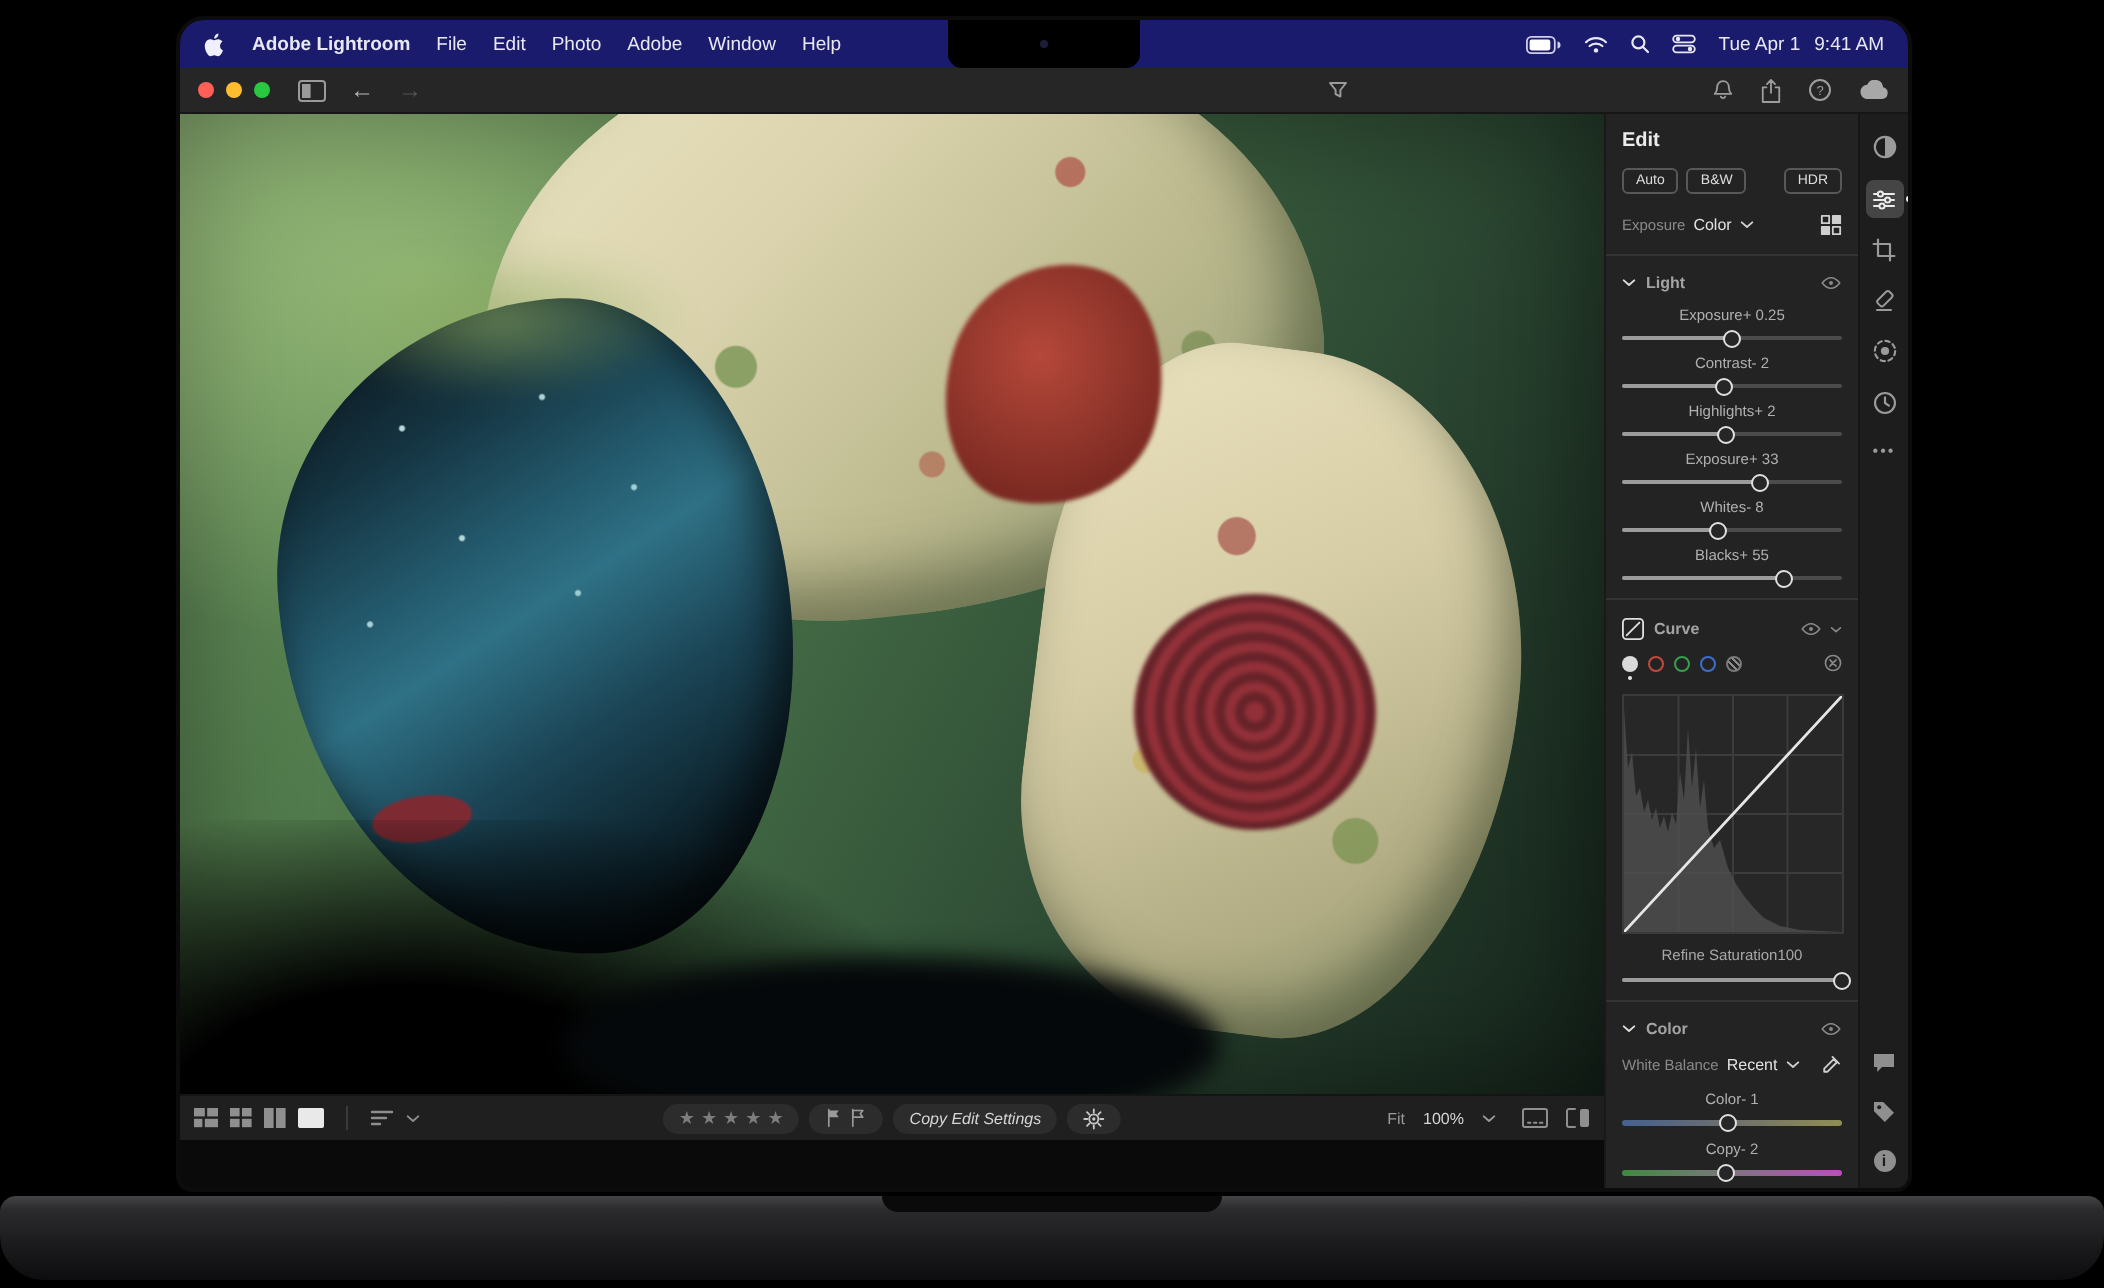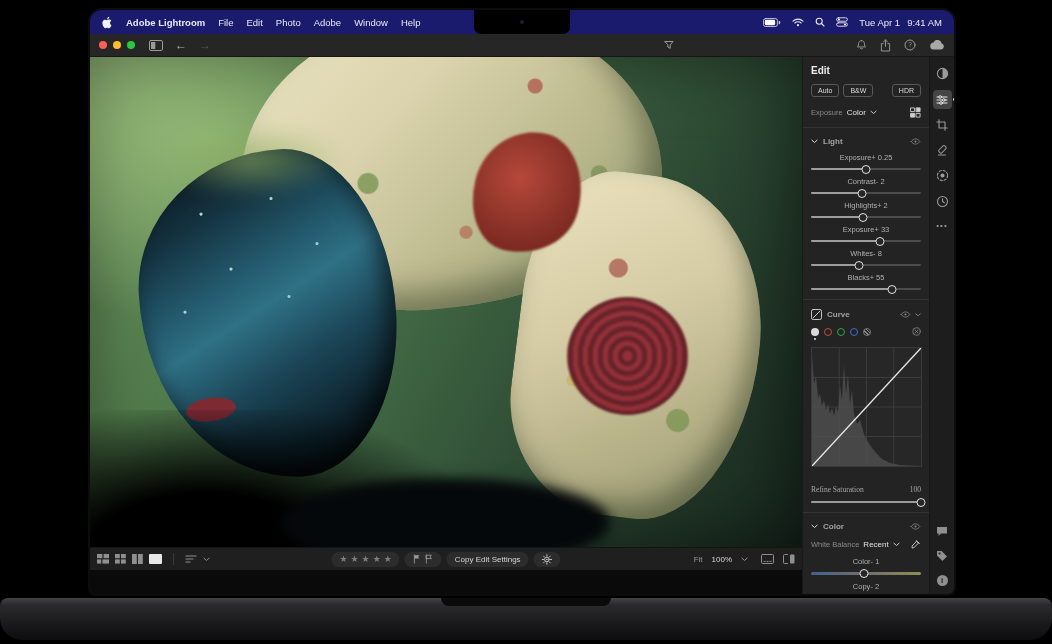--- a/index.html
+++ b/index.html
@@ -99,21 +99,21 @@
   
   .ptool{position:relative;height:22px;background:#1f1f1f;border-top:1px solid #141414;
     display:flex;align-items:center;padding:0 7px;color:#8f8f8f;}
   .pt-left{display:flex;align-items:center;gap:6px;}
   .vdiv{width:1px;height:12px;background:#3a3a3a;margin:0 5px;}
   .pt-center{position:absolute;left:50%;top:0;height:22px;transform:translateX(-50%);
     display:flex;align-items:center;gap:5px;}
   .pill{background:#2c2c2c;border-radius:10px;padding:2px 8px;display:flex;align-items:center;
     gap:3px;height:11px;}
   .star{color:#7d7d7d;font-size:9px;line-height:1;}
-  .copy-btn{color:#d6d6d6;font-size:8px;white-space:nowrap;}
+  .copy-btn{color:#d6d6d6;font-size:8px;white-space:nowrap;font-style:italic;}
   .pt-right{margin-left:auto;display:flex;align-items:center;gap:9px;}
   .fit{font-size:8px;color:#9a9a9a;}
   .zlevel{font-size:8px;color:#d6d6d6;}
 
   .blackstrip{height:24px;background:#0a0a0a;}
 
   
   .panel{width:127px;background:#232323;border-left:1px solid #191919;padding:8px 8px 4px 8px;
     color:#b8b8b8;overflow:hidden;box-sizing:border-box;}
   .p-title{font-size:10px;font-weight:bold;color:#ececec;}
@@ -141,21 +141,21 @@
   .chan{width:8px;height:8px;border-radius:50%;box-sizing:border-box;}
   .chan.white{background:#d9d9d9;}
   .chan.red{border:1.5px solid #c2493c;}
   .chan.green{border:1.5px solid #35a04a;}
   .chan.blue{border:1.5px solid #3a6fd0;}
   .chan.hatch{border:1px solid #7a7a7a;
     background:repeating-linear-gradient(45deg,#8a8a8a 0 1px,transparent 1px 2.6px);}
   .chan-wrap{display:flex;flex-direction:column;align-items:center;gap:2px;}
   .chan-dot{width:2px;height:2px;border-radius:50%;background:#e8e8e8;}
   .curve-box{margin-top:7px;width:109px;height:118px;background:#272727;border:1px solid #3a3a3a;}
-  .refine{display:flex;justify-content:space-between;font-size:7.5px;color:#a8a8a8;margin-top:18px;font-family:Liberation Serif, serif;}
+  .refine{display:flex;justify-content:center;font-size:7.5px;color:#a8a8a8;margin-top:6px;}
 
   
   .strip{width:25px;background:#1d1d1d;border-left:1px solid #161616;display:flex;
     flex-direction:column;align-items:center;padding:10px 0 8px 0;gap:13px;color:#9a9a9a;
     box-sizing:border-box;}
   .tool-active{position:relative;width:19px;height:19px;background:#454545;border-radius:4px;
     display:flex;align-items:center;justify-content:center;color:#ececec;margin:-3px 0;}
   .active-dot{position:absolute;right:-4px;top:8px;width:2.5px;height:2.5px;border-radius:50%;
     background:#e8e8e8;}
   .strip .grow{flex:1;}

